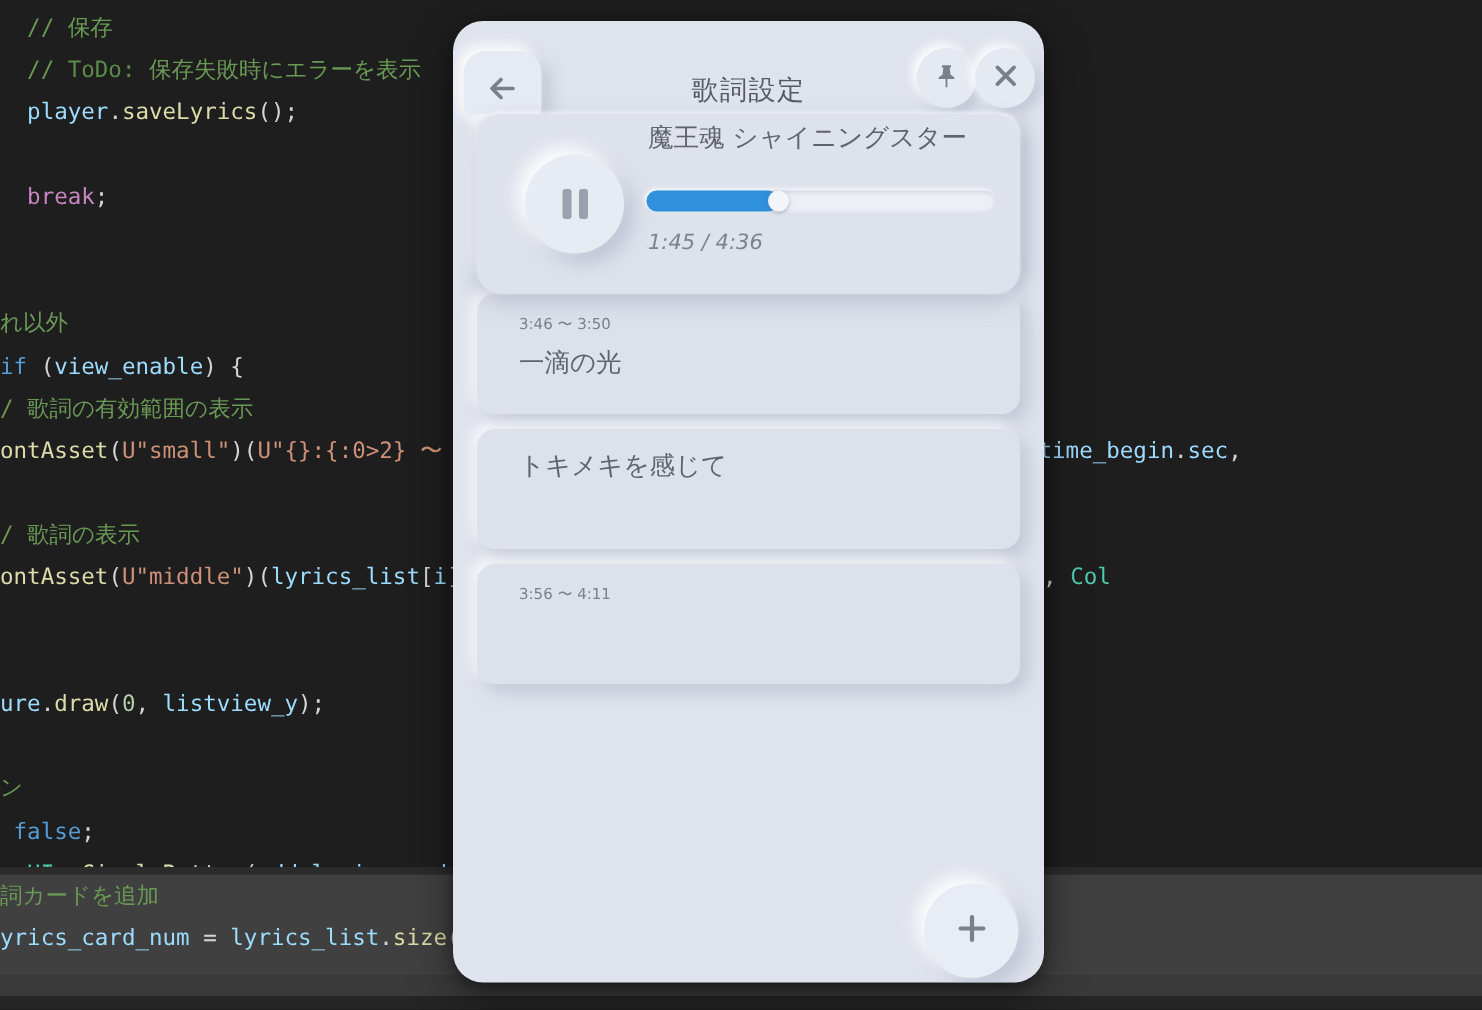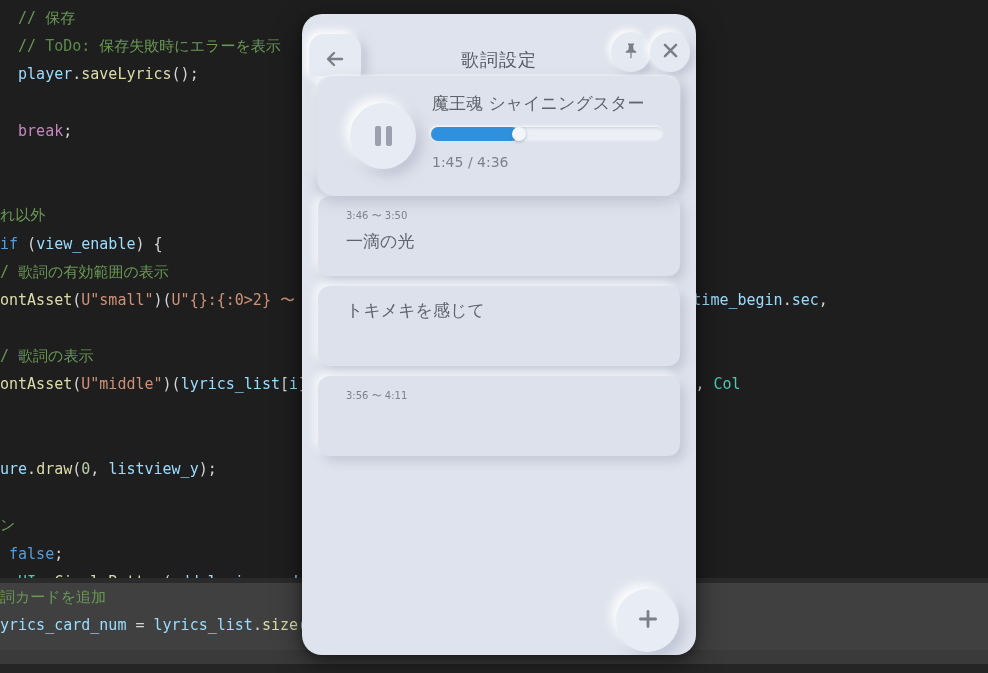--- a/index.html
+++ b/index.html
@@ -210,21 +210,21 @@
     display: block;
     width: 6px;
     height: 20px;
     background: #9aa0ad;
     border-radius: 2px;
   }
 
   .track-title {
     position: absolute;
     left: 114px;
-    top: 16px;
+    top: 4px;
     font-size: 17px;
     color: #5f636c;
     white-space: nowrap;
     font-family: "DejaVu Sans", "Liberation Sans", sans-serif;
   }
 
   .seek-wrap {
     position: absolute;
     left: 113px;
     top: 51px;
@@ -260,20 +260,21 @@
     cursor: pointer;
   }
 
   .time-label {
     position: absolute;
     left: 114px;
     top: 78px;
     font-size: 14px;
     color: #7d828c;
     font-family: "DejaVu Sans", "Liberation Sans", sans-serif;
+    font-style: italic;
   }
 
   
   .lyric-list {
     position: absolute;
     left: 0;
     top: 62px;
     width: 394px;
     height: 519px;
     overflow: hidden;

